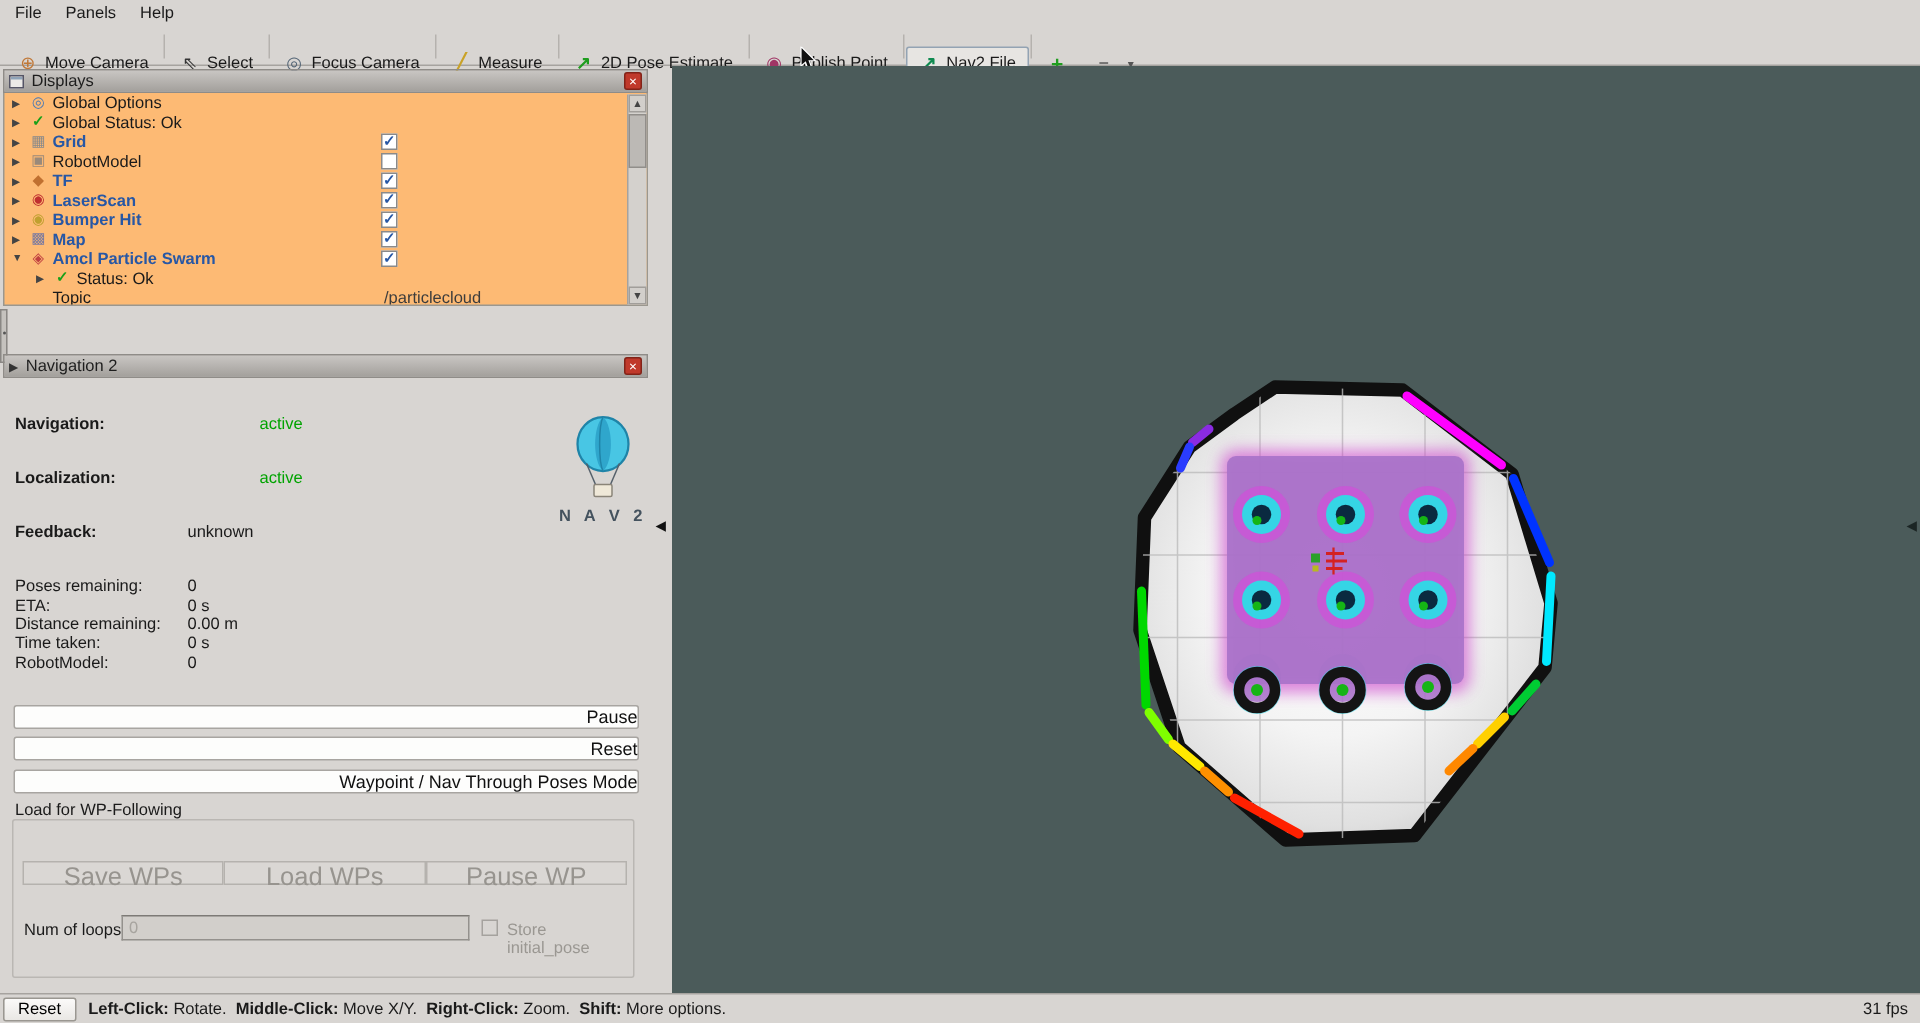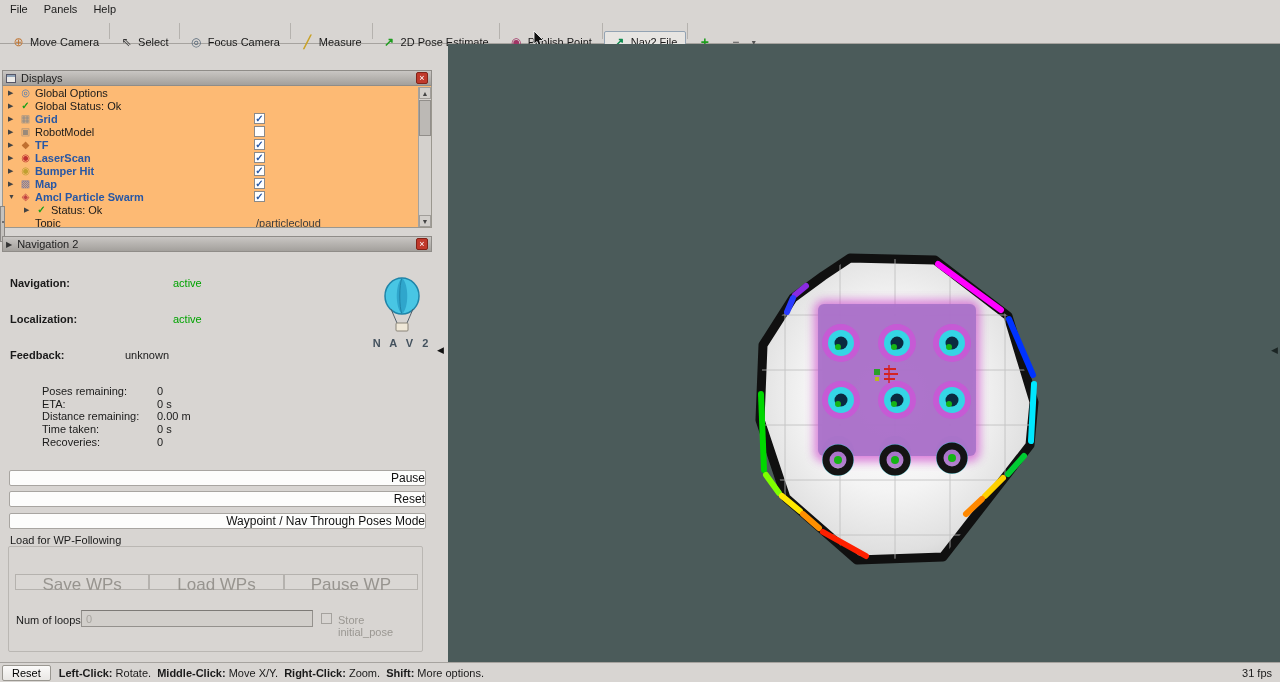--- a/index.html
+++ b/index.html
@@ -25,21 +25,21 @@
   .t-measure::before{content:"╱";color:#c9a227;font-weight:bold;}
   .t-pose::before{content:"↗";color:#1f9d1f;font-weight:bold;}
   .t-point::before{content:"◉";color:#a03565;}
   .t-goal::before{content:"↗";color:#0f8a50;font-weight:bold;}
   .t-plus::before{content:"+";color:#1f9d1f;font-weight:bold;font-size:14px;}
   .t-minus::before{content:"−";color:#444;}
   .t-drop::before{content:"▾";color:#555;font-size:8px;}
 
   
   .dock{position:absolute;left:2px;width:430px;}
-  #displays-dock{top:46px;height:185px;margin-top:24px;}
+  #displays-dock{top:46px;height:185px;}
   #nav2-dock{top:236px;height:420px;}
   .dhead{height:16px;background:linear-gradient(#c9c6c3,#a3a09c);border:1px solid #8f8c88;
          display:flex;align-items:center;padding:0 3px;gap:5px;color:#1d1d1d;}
   .winicon{width:10px;height:9px;border:1px solid #556;background:#eceae7;
            box-shadow:inset 0 2px 0 #8fa3b8;}
   .harrow{font-size:8px;color:#333;}
   .harrow::before{content:"▶";}
   .close{margin-left:auto;width:12px;height:12px;background:#c0392b;border:1px solid #822318;
          border-radius:2px;color:#fff;font-size:9px;line-height:10px;text-align:center;cursor:default;}
   .close::before{content:"×";}
@@ -81,21 +81,21 @@
         border-radius:2px;font-size:11px;font-family:"Liberation Sans",sans-serif;}
   .dbtn.off{color:#9b9893;background:#dcd9d6;border-color:#b3b0ac;}
 
   
   #nav2-body{position:absolute;left:0;top:16px;width:430px;height:404px;background:#d8d5d2;}
   .nrow{position:absolute;left:8px;width:410px;height:13px;}
   .nlabel{font-weight:bold;}
   .nval{position:absolute;left:115px;top:0;}
   .nval.green{color:#00a300;margin-left:48px;}
   #stats{position:absolute;left:8px;top:133px;width:410px;}
-  .srow{position:relative;height:12.7px;margin-left:32px;}
+  .srow{position:relative;height:12.7px;}
   .sval{position:absolute;left:115px;top:0;}
   .wide-btn{position:absolute;left:7px;width:417px;height:16px;background:#fdfdfc;
             border:1px solid #a8a5a1;border-radius:2px;font-size:12px;color:#111;
             font-family:"Liberation Sans",sans-serif;text-align:right;}
   #btn-pause{top:218px;} #btn-reset{top:239px;} #btn-wp{top:261px;}
   #wp-group-title{position:absolute;left:6px;top:282px;background:#d8d5d2;padding:0 2px;}
   #wp-group{position:absolute;left:6px;top:294px;width:415px;height:106px;
             border:1px solid #bab7b3;border-radius:2px;}
   #wp-btns{position:absolute;left:6px;top:27px;width:403px;display:flex;}
   .wpbtn{flex:1;height:16px;background:#dad7d4;border:1px solid #b5b2ae;color:#97948f;
@@ -324,21 +324,21 @@
       </div>
       <div class="srow">
         <span>Distance remaining:</span>
         <span class="sval">0.00 m</span>
       </div>
       <div class="srow">
         <span>Time taken:</span>
         <span class="sval">0 s</span>
       </div>
       <div class="srow">
-        <span>Recoveries:</span>
+        <span>RobotModel:</span>
         <span class="sval">0</span>
       </div>
     </div>
 
     <button class="wide-btn" id="btn-pause">Pause</button>
     <button class="wide-btn" id="btn-reset">Reset</button>
     <button class="wide-btn" id="btn-wp">Waypoint / Nav Through Poses Mode</button>
 
     <div id="wp-group-title">Load for WP-Following</div>
     <div id="wp-group">

